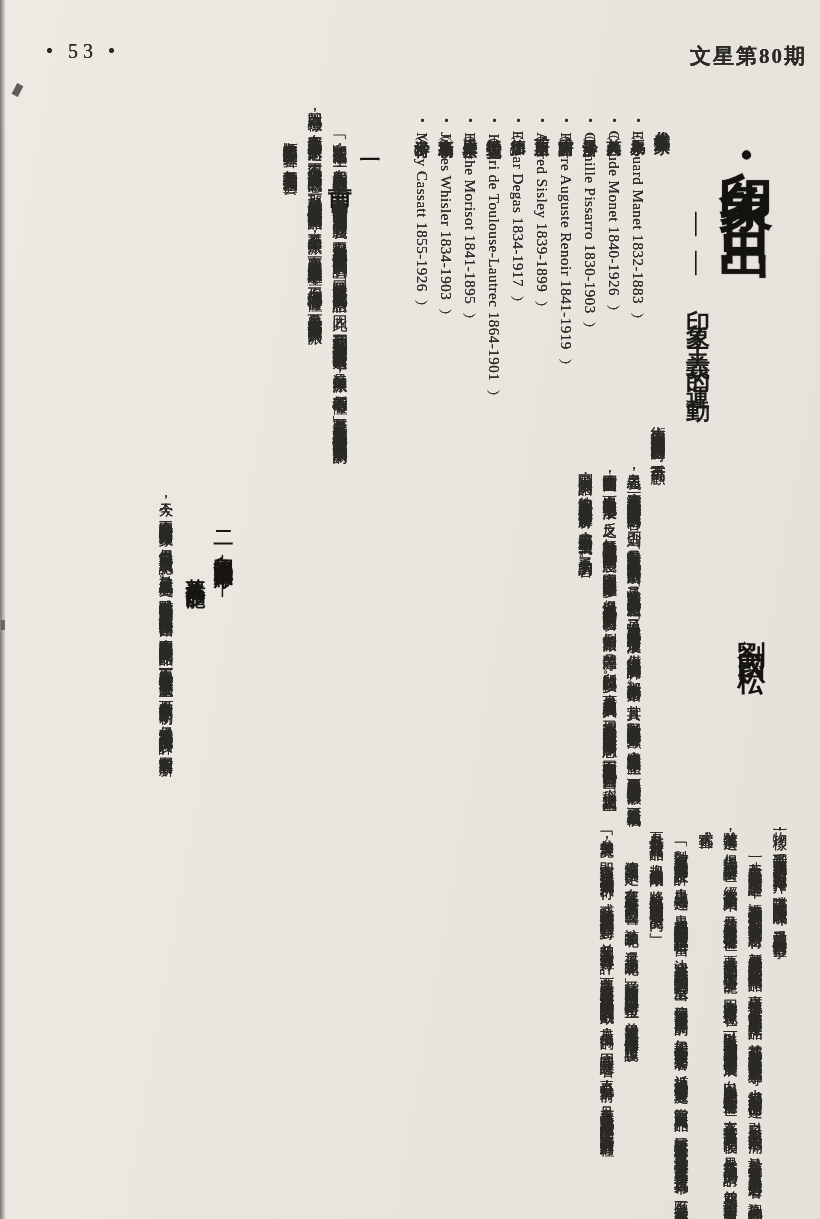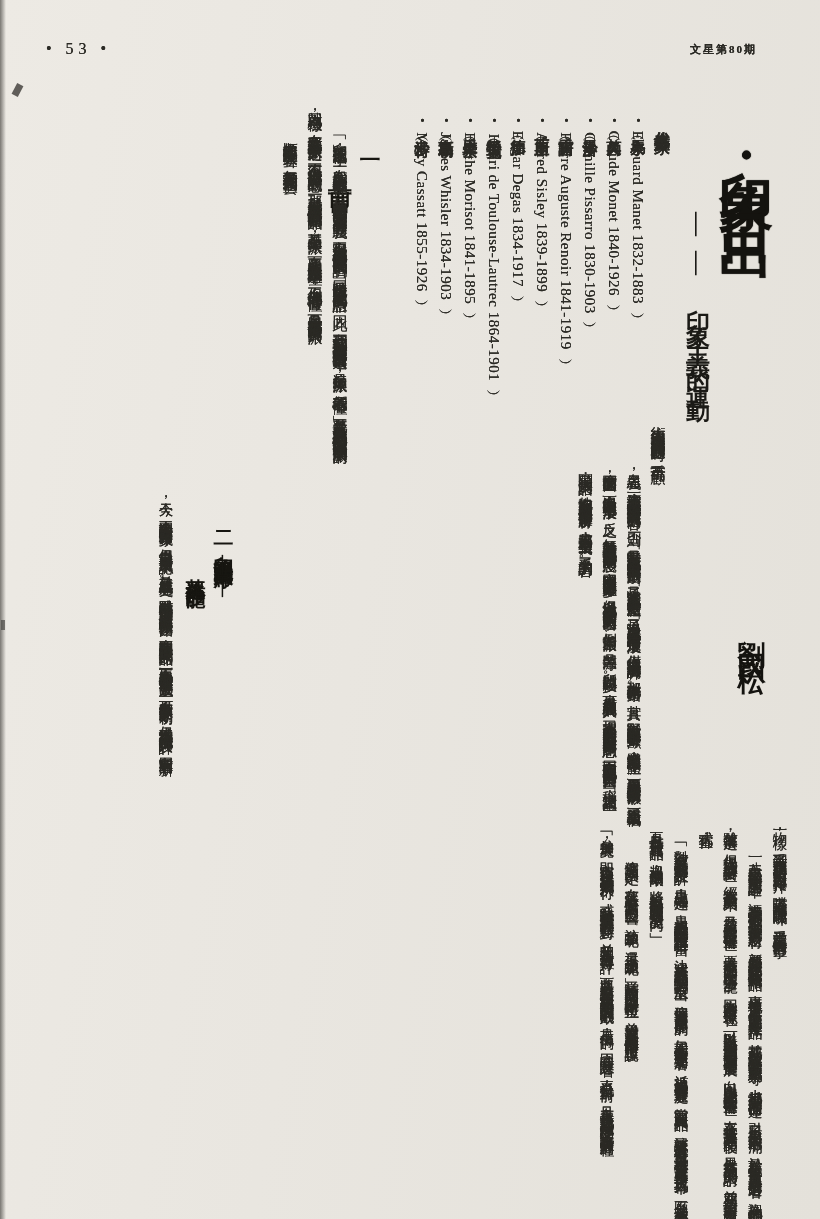--- a/index.html
+++ b/index.html
@@ -7,22 +7,22 @@
     width:820px;height:1219px;position:relative;overflow:hidden;
     background:linear-gradient(100deg,#edeae4 0%,#e9e6e0 45%,#e4e1da 100%);
     font-family:"Liberation Serif","DejaVu Serif",serif;
     color:#2b2a25;
   }
   .v{writing-mode:vertical-rl;text-orientation:mixed;}
   .abs{position:absolute;}
   .ink{text-shadow:0 0 .4px currentColor;}
 
   
-  .page-num{left:46px;top:40px;font-size:16px;letter-spacing:5px;}
-  .issue{left:690px;top:42px;font-size:11px;font-weight:bold;letter-spacing:2px;}
+  .page-num{left:46px;top:40px;font-size:20px;letter-spacing:5px;}
+  .issue{left:690px;top:42px;font-size:21px;font-weight:bold;letter-spacing:2px;}
   .edge-shadow{left:0;top:0;width:6px;height:1219px;
     background:linear-gradient(to right,rgba(60,58,54,.65),rgba(60,58,54,0));}
   .speck1{left:14px;top:84px;width:7px;height:12px;background:#3c3a36;transform:rotate(28deg);opacity:.8;}
   .speck2{left:1px;top:620px;width:4px;height:10px;background:#4a4844;opacity:.7;}
 
   
   .title-main{right:38px;top:128px;height:350px;font-size:54px;font-weight:bold;
     letter-spacing:9px;color:#14130f;text-shadow:0 0 1px #14130f;}
   .title-sub{right:106px;top:212px;height:370px;font-size:24px;font-weight:bold;
     letter-spacing:15px;color:#1b1a16;}

